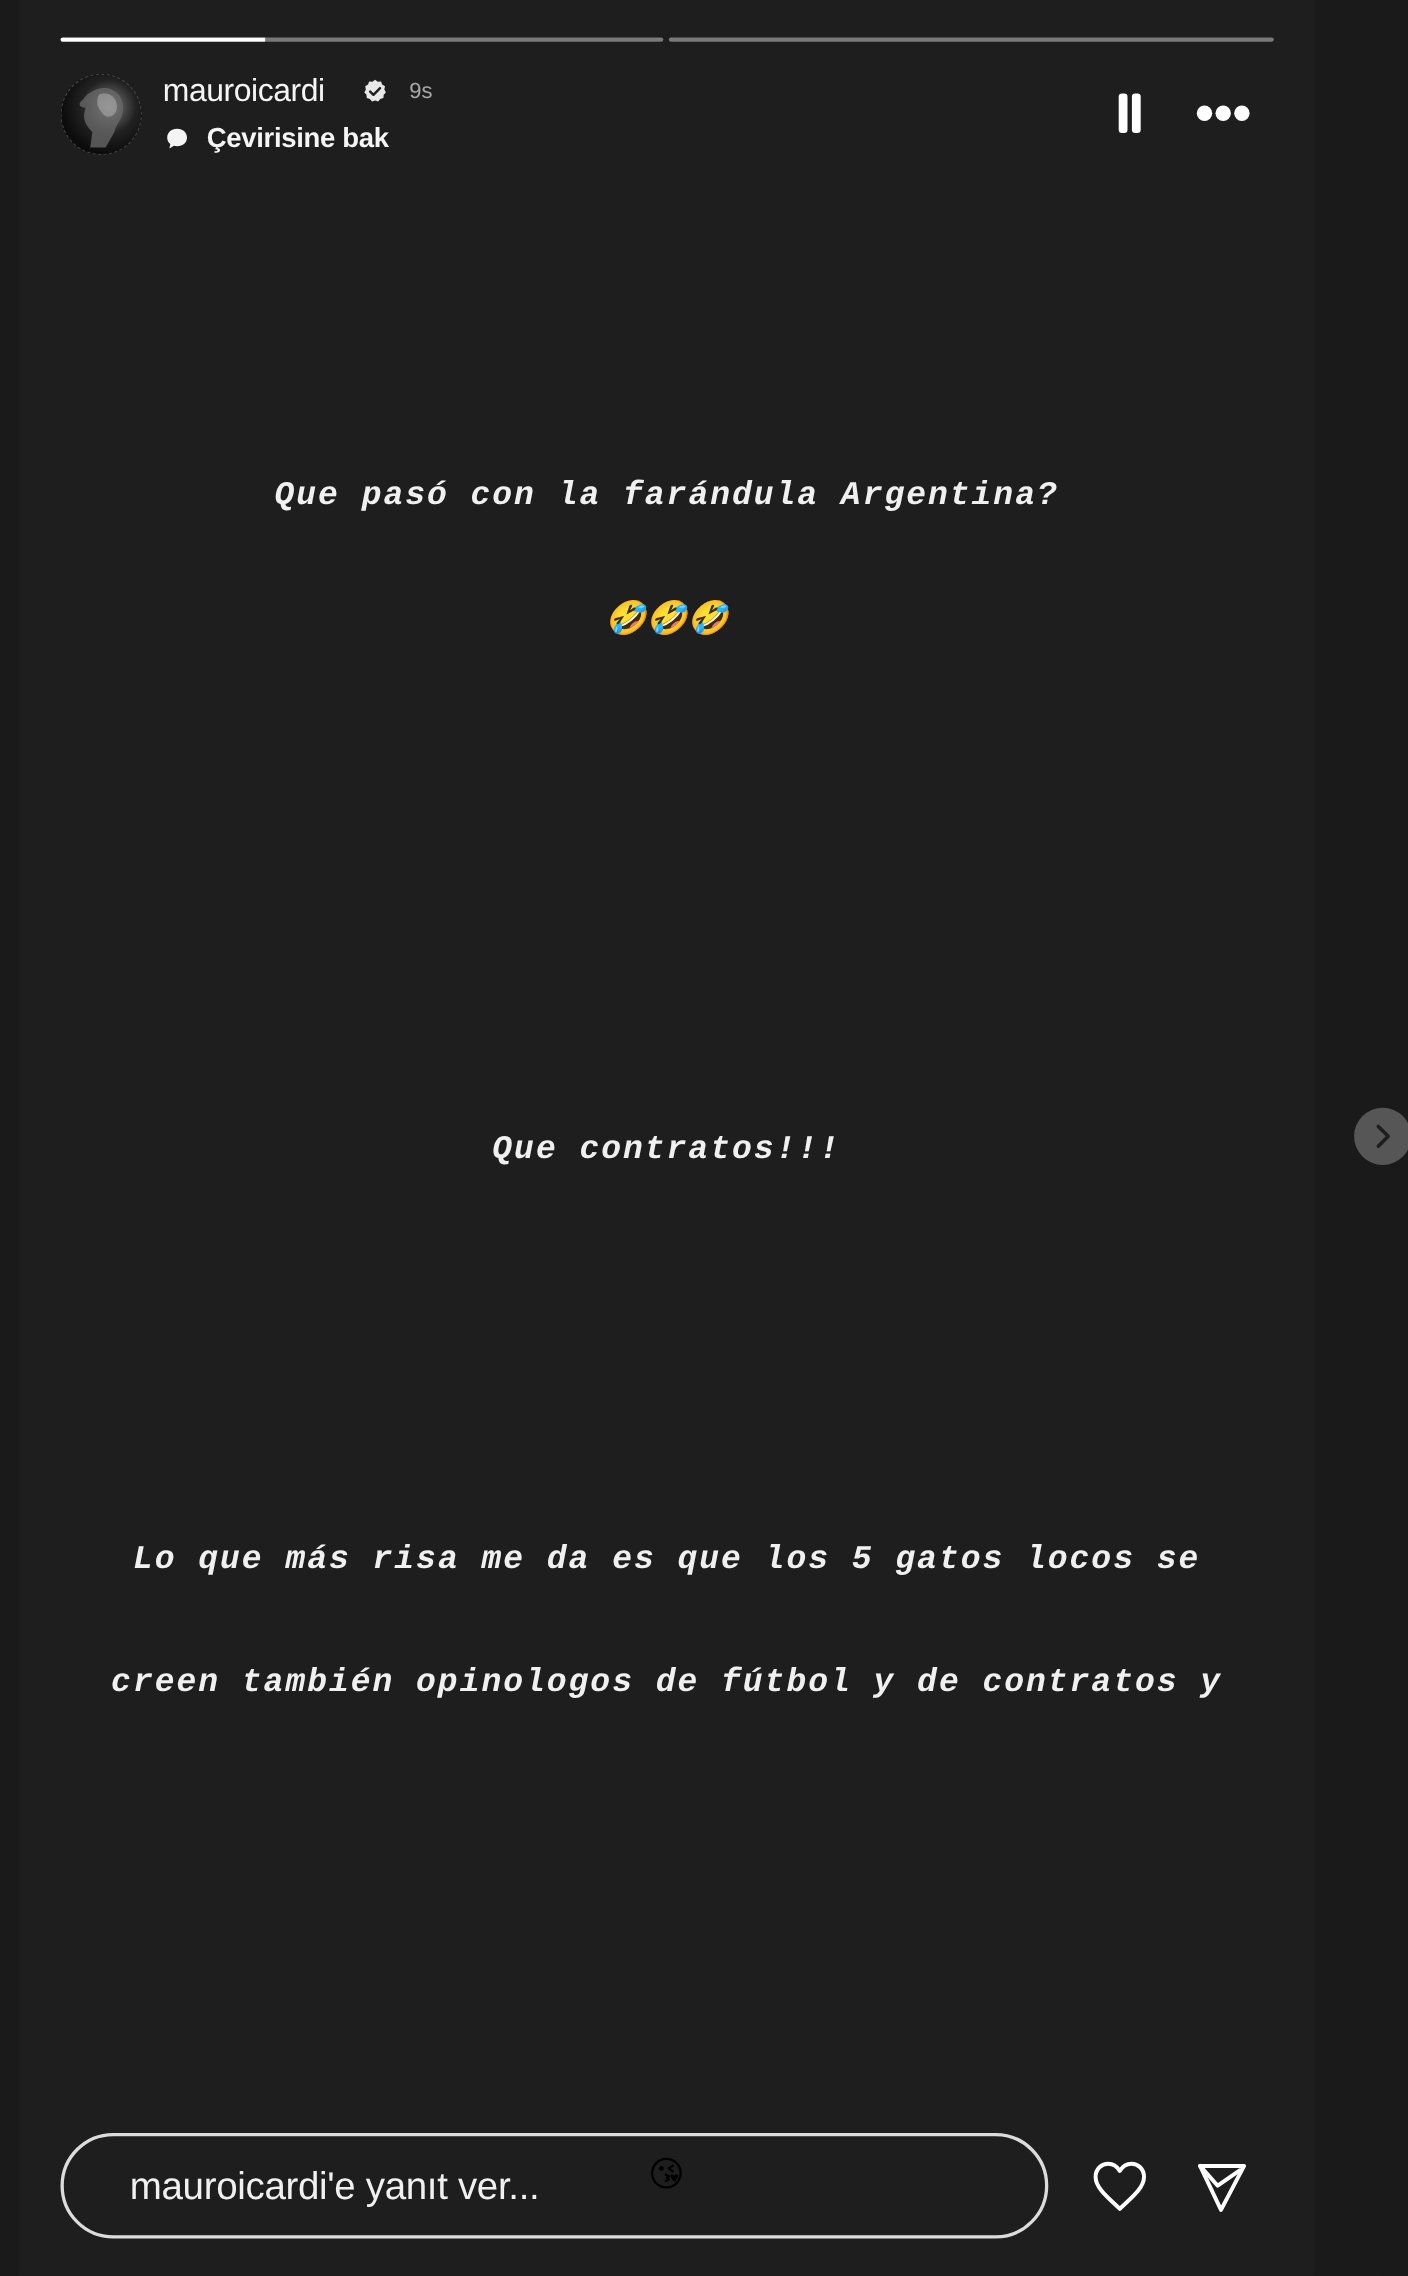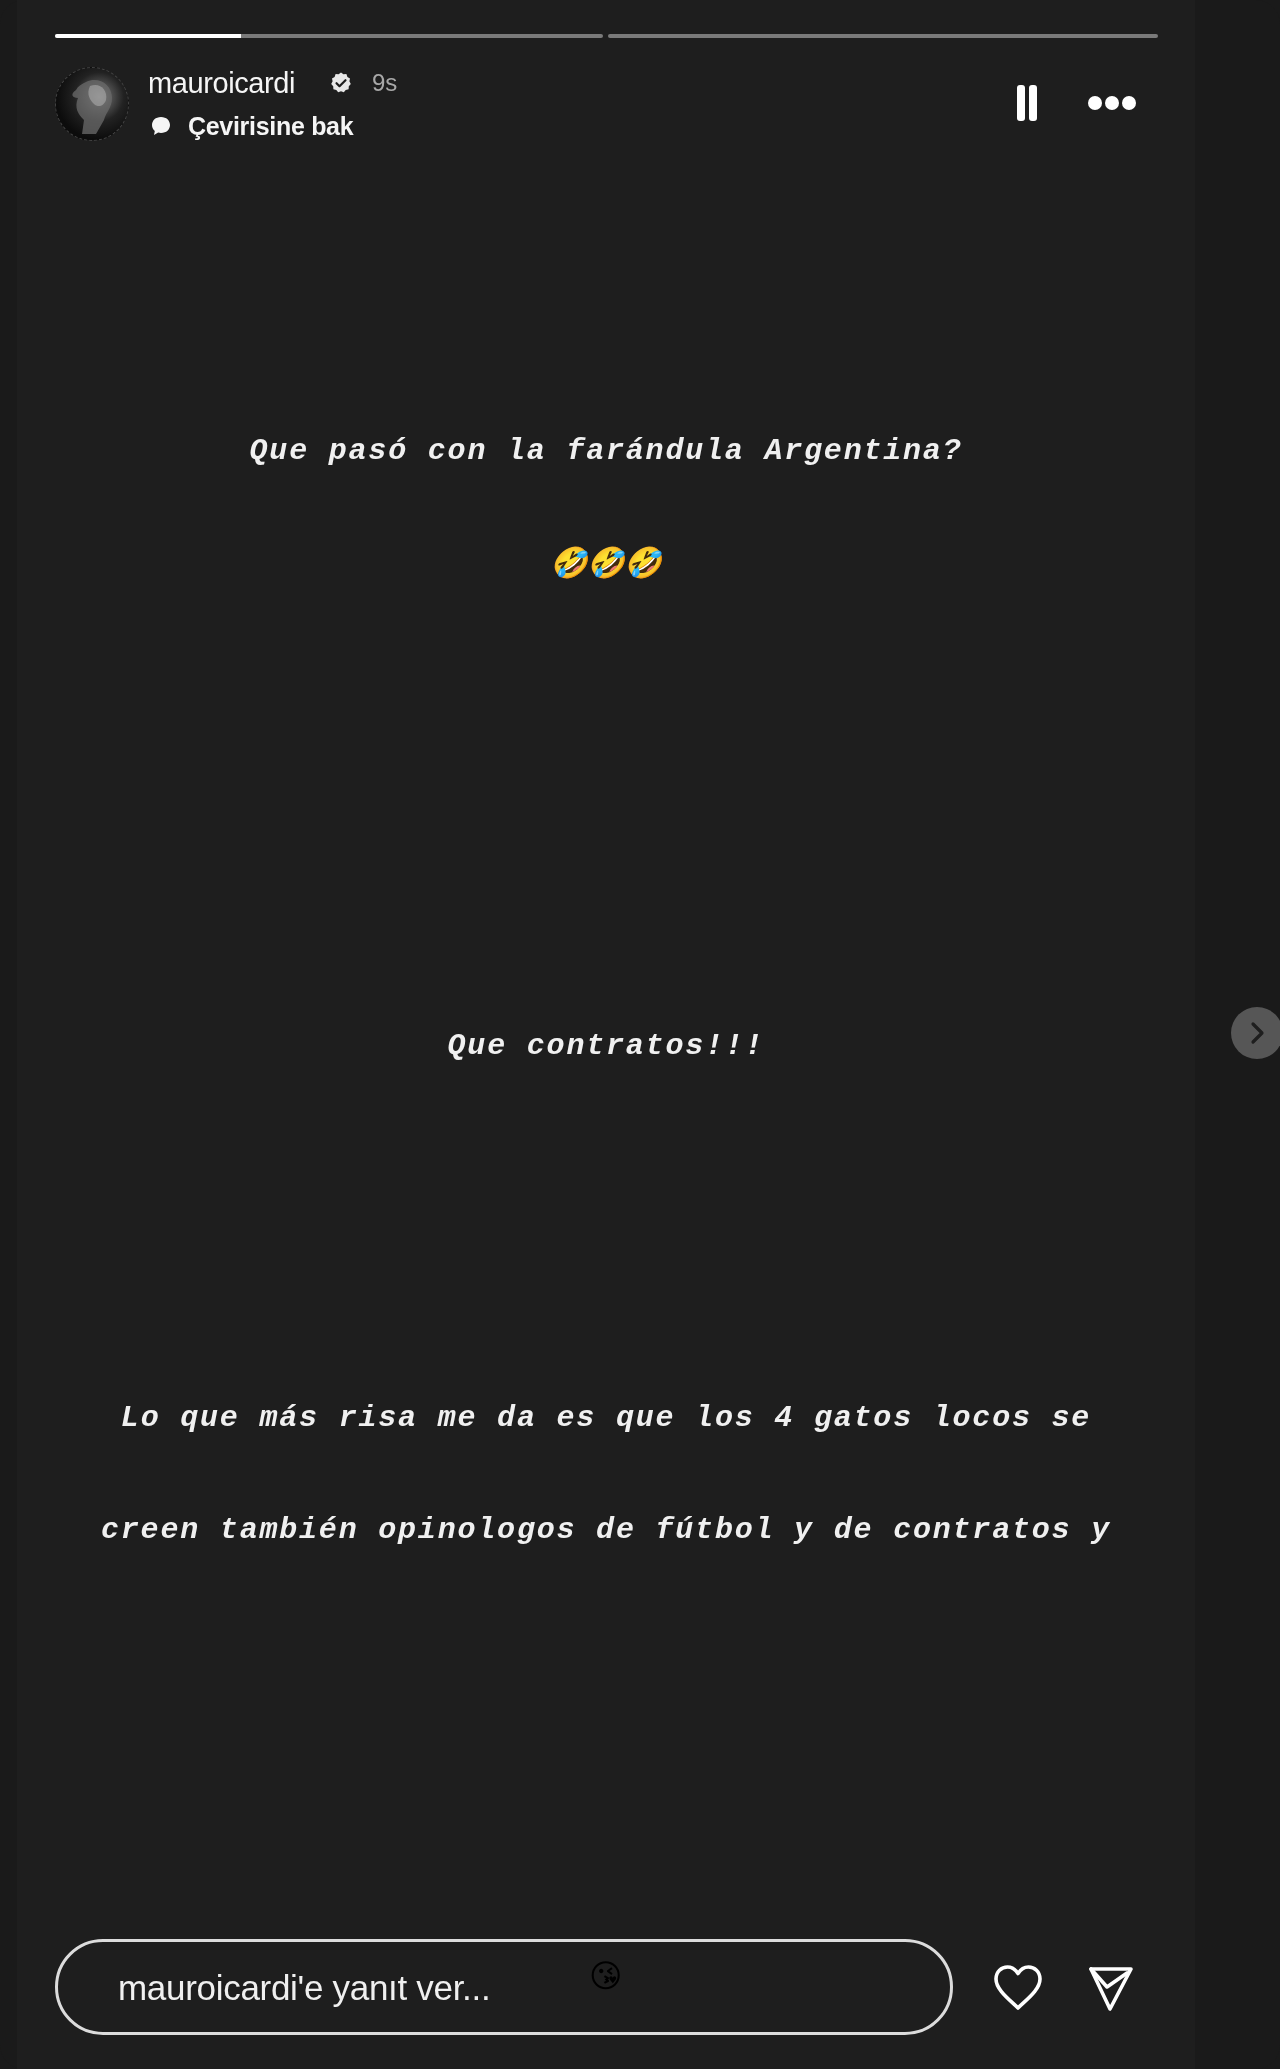--- a/index.html
+++ b/index.html
@@ -70,21 +70,21 @@
     left: 329px;
     top: 71px;
     width: 24px;
     height: 24px;
   }
   .time {
     position: absolute;
     left: 372px;
     top: 66px;
     font-family: "Liberation Sans", sans-serif;
-    font-size: 24px;
+    font-size: 20px;
     color: #a8a8a8;
     line-height: 34px;
   }
   .translate-icon {
     position: absolute;
     left: 150px;
     top: 115px;
     width: 22px;
     height: 22px;
   }
@@ -270,21 +270,21 @@
       <span class="line">Que pasó con la farándula Argentina?</span>
       <span class="line emoji">🤣🤣🤣</span>
     </div>
     <span class="gap"></span>
     <span class="gap"></span>
     <div class="para">
       <span class="line">Que contratos!!!</span>
     </div>
     <span class="gap"></span>
     <div class="para">
-      <span class="line">Lo que más risa me da es que los 4 gatos locos se</span>
+      <span class="line">Lo que más risa me da es que los 5 gatos locos se</span>
       <span class="line">creen también opinologos de fútbol y de contratos y</span>
       
       
     </div>
     
     
     
     
     
     

